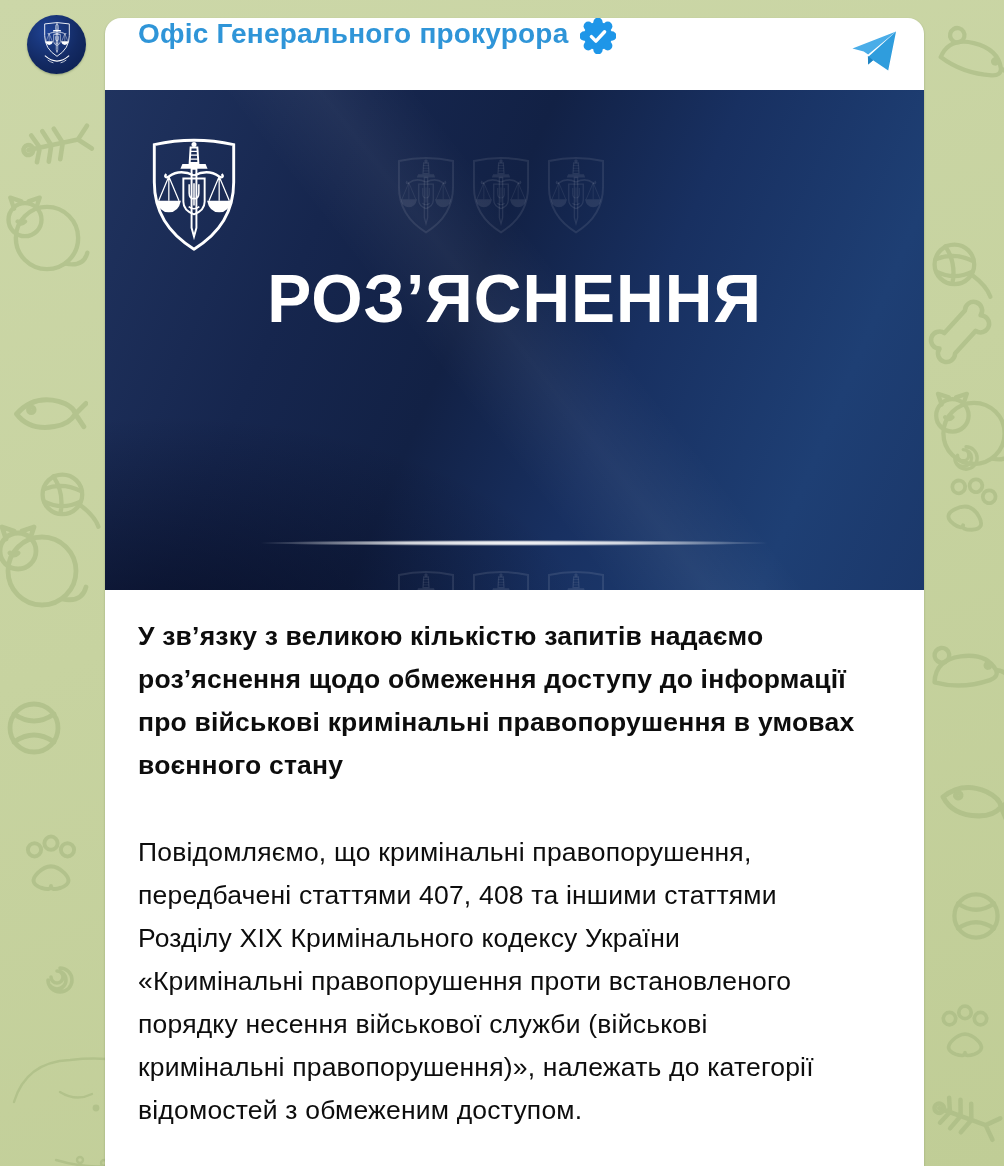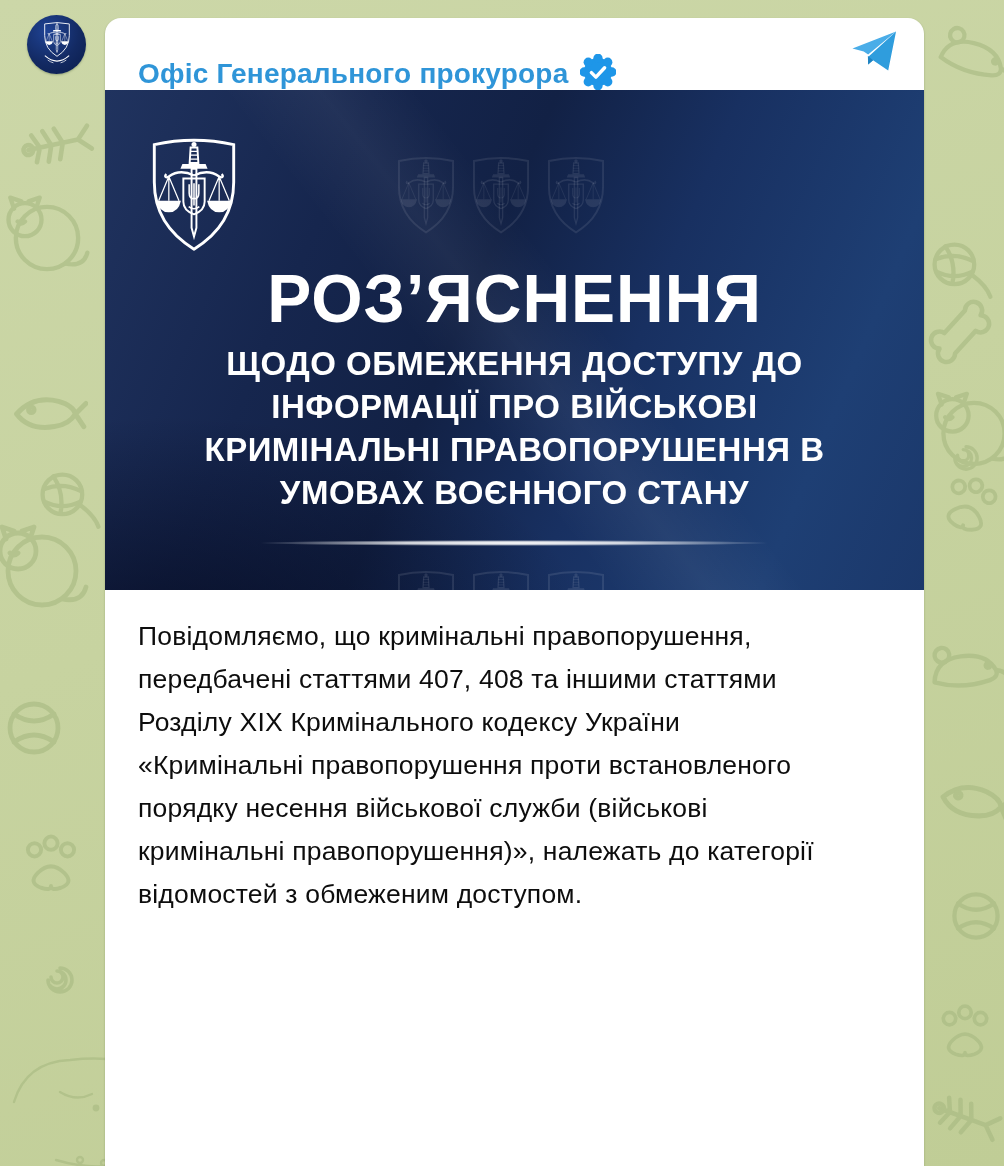--- a/index.html
+++ b/index.html
@@ -16,21 +16,21 @@
   
   .avatar{position:absolute;left:27px;top:15px;width:59px;height:59px;border-radius:50%;
     background:radial-gradient(circle at 35% 28%,#1f4394 0%,#132a63 55%,#0a1c4a 100%);
     display:flex;align-items:center;justify-content:center;
     box-shadow:0 1px 2px rgba(60,80,40,.35);}
   .avatar svg{width:40px;height:50px;color:#ffffff;}
   
   .bubble{position:absolute;left:105px;top:18px;width:819px;height:1180px;
     background:#ffffff;border-radius:16px 16px 0 0;overflow:hidden;
     box-shadow:0 1px 2px rgba(60,80,40,.35);}
-  .header{position:relative;height:72px;display:flex;align-items:flex-end;padding-left:33px;}
+  .header{position:relative;height:72px;display:flex;align-items:flex-start;padding-left:33px;}
   .channel-name{font-size:28px;font-weight:bold;color:#2f95d8;letter-spacing:.2px;cursor:pointer;}
   .badge{margin-left:12px;width:36px;height:36px;flex:0 0 auto;}
   .plane{position:absolute;right:26px;top:11px;width:47px;height:46px;cursor:pointer;}
   
   .media{position:relative;width:819px;height:500px;overflow:hidden;color:#ffffff;
     background:
       radial-gradient(95% 85% at 8% 112%, rgba(2,5,24,.68) 0%, rgba(2,5,24,0) 55%),
       linear-gradient(52deg, rgba(255,255,255,0) 42%, rgba(255,255,255,.05) 50%, rgba(255,255,255,0) 58%),
       linear-gradient(113deg,#20335f 0%,#16264e 26%,#122145 44%,#183061 62%,#1e3f74 84%,#1b386b 100%);
     cursor:pointer;}
@@ -198,28 +198,28 @@
         </svg>
       <svg class="wm" style="left:438px;top:476px" viewBox="0 0 100 126">
           <use href="#emblem" style="color:rgba(255,255,255,.10)"></use>
         </svg>
 
       <svg class="emblem-main" viewBox="0 0 100 126">
           <use href="#emblem"></use>
         </svg>
 
       <div class="media-title">РОЗ’ЯСНЕННЯ</div>
-      <div class="media-subtitle">ЩОДО ОБМЕЖЕННЯ ДОСТУПУ ДО
-ІНФОРМАЦІЇ ПРО ВІЙСЬКОВІ
-КРИМІНАЛЬНІ ПРАВОПОРУШЕННЯ В
-УМОВАХ ВОЄННОГО СТАНУ</div>
       <div class="glow-divider"></div>
     </div>
 
     <div class="text">
+      <p class="lead">У зв’язку з великою кількістю запитів надаємо
+роз’яснення щодо обмеження доступу до інформації
+про військові кримінальні правопорушення в умовах
+воєнного стану</p>
       <p class="body">Повідомляємо, що кримінальні правопорушення,
 передбачені статтями 407, 408 та іншими статтями
 Розділу XIX Кримінального кодексу України
 «Кримінальні правопорушення проти встановленого
 порядку несення військової служби (військові
 кримінальні правопорушення)», належать до категорії
 відомостей з обмеженим доступом.</p>
     </div>
 
   </div>

